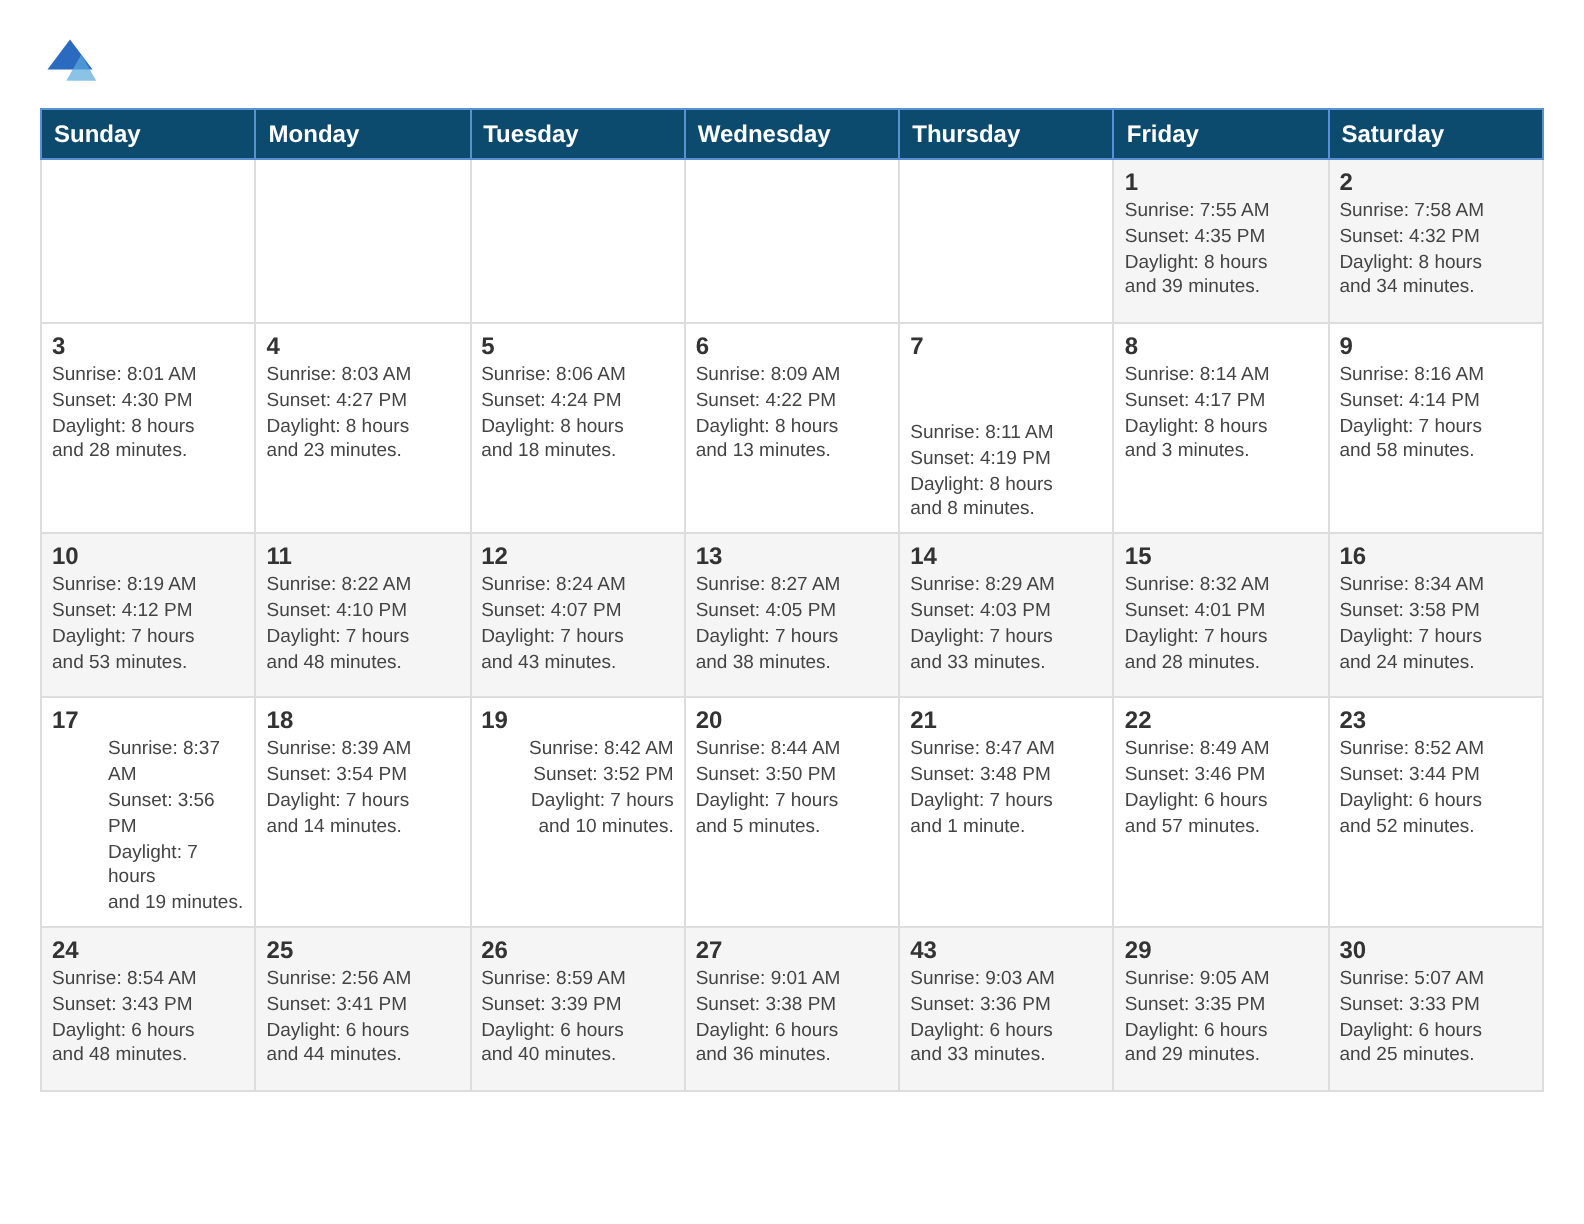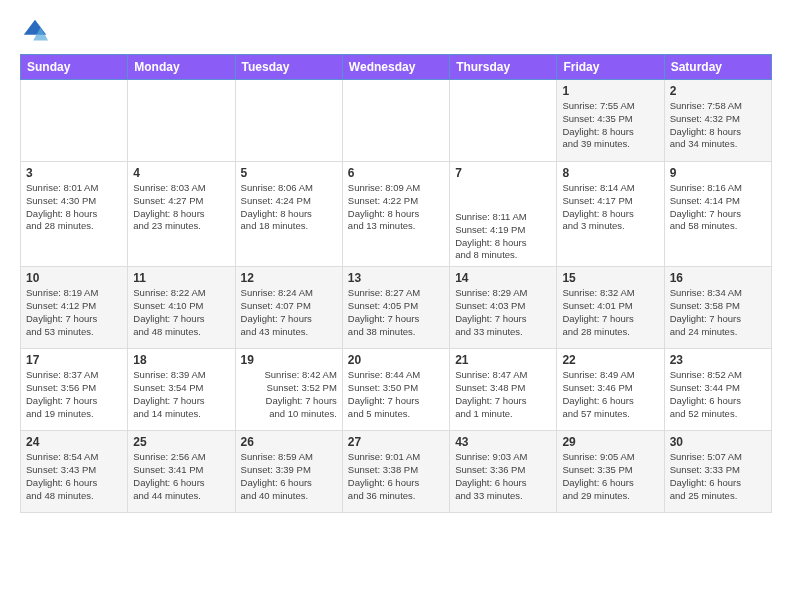--- a/index.html
+++ b/index.html
@@ -55,21 +55,21 @@
     }
     .location {
       font-size: 14px;
       color: #555;
     }
     .calendar {
       width: 100%;
       border-collapse: collapse;
     }
     .calendar th {
-      background: #8b5cf6;
+      background: #0c4a6e;
       color: #fff;
       font-size: 12px;
       font-weight: bold;
       padding: 5px 6px;
       text-align: left;
       border: 1px solid #5a8fd4;
     }
     .calendar td {
       vertical-align: top;
       border: 1px solid #ddd;
@@ -255,21 +255,21 @@
             <span class="day-num">16</span>
             <div class="day-info" style="white-space: pre-line;">Sunrise: 8:34 AM
 Sunset: 3:58 PM
 Daylight: 7 hours
 and 24 minutes.</div>
           </td>
         </tr>
         <tr>
           <td>
             <span class="day-num">17</span>
-            <div class="day-info" style="white-space: pre-line;">Sunrise: 8:37 AM
+            <div class="day-info" style="white-space: pre-line; margin-left: 28px;">Sunrise: 8:37 AM
 Sunset: 3:56 PM
 Daylight: 7 hours
 and 19 minutes.</div>
           </td>
           <td>
             <span class="day-num">18</span>
             <div class="day-info" style="white-space: pre-line;">Sunrise: 8:39 AM
 Sunset: 3:54 PM
 Daylight: 7 hours
 and 14 minutes.</div>

